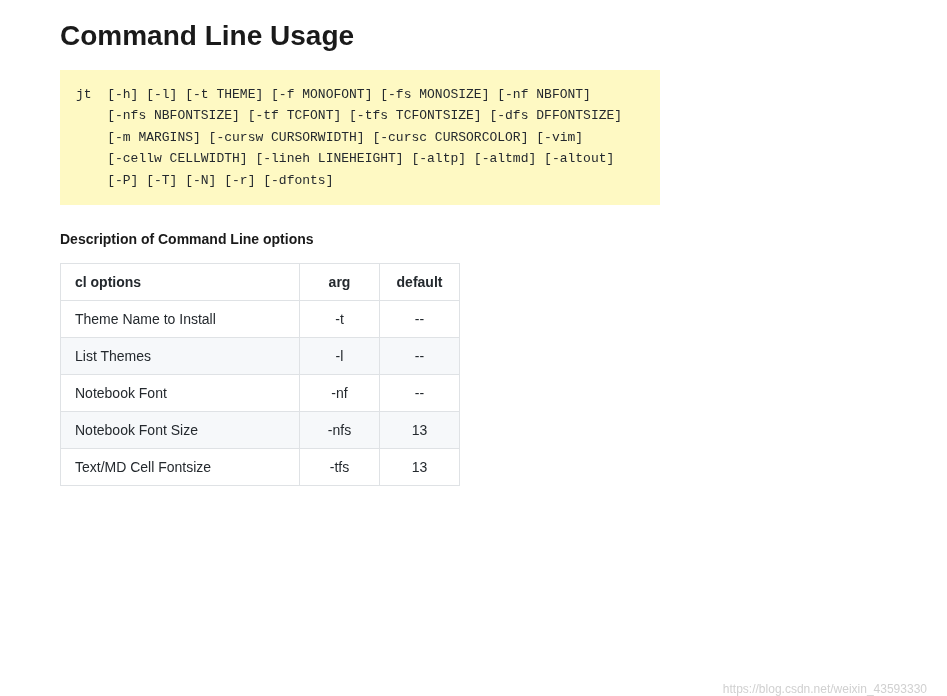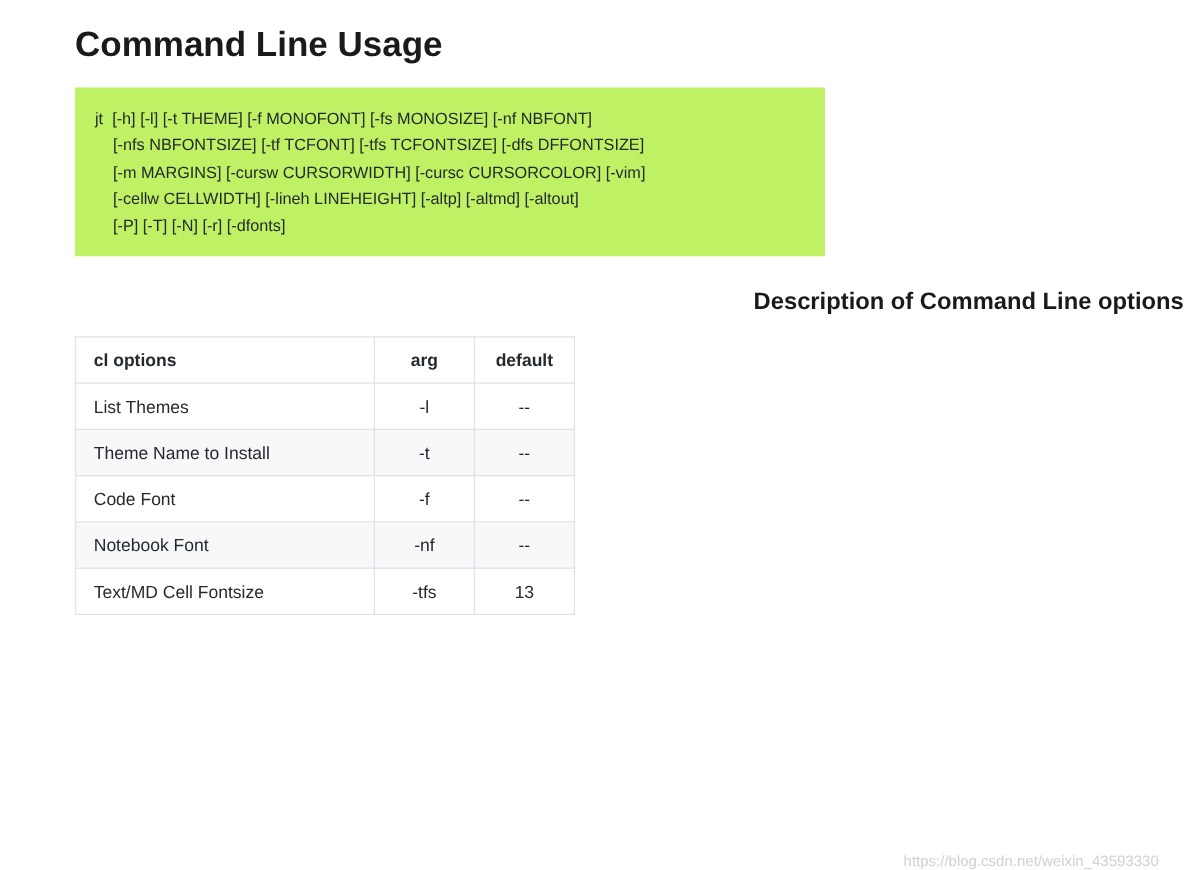--- a/index.html
+++ b/index.html
@@ -14,36 +14,35 @@
       padding: 20px 0 0 60px;
       width: 947px;
     }
     h2.main-heading {
       font-size: 28px;
       font-weight: 600;
       margin-bottom: 18px;
       color: #1a1a1a;
     }
     .code-block {
-      background: #bef264;
+      background: #fef9c3;
       padding: 14px 16px;
-      font-family: Liberation Sans, sans-serif;
+      font-family: Liberation Mono, monospace;
       font-size: 13px;
       line-height: 1.65;
       color: #24292e;
       white-space: pre;
       margin-bottom: 26px;
       width: 600px;
     }
     h3.sub-heading {
-      font-size: 19px;
+      font-size: 14px;
       font-weight: 600;
       margin-bottom: 16px;
       color: #1a1a1a;
-      text-align: right;
     }
     table.options-table {
       border-collapse: collapse;
       width: 400px;
       font-size: 14px;
     }
     table.options-table th,
     table.options-table td {
       border: 1px solid #dfe2e5;
       padding: 10px 14px;
@@ -92,38 +91,38 @@
 <table class="options-table">
   <thead>
     <tr>
       <th>cl options</th>
       <th class="col-arg">arg</th>
       <th class="col-default">default</th>
     </tr>
   </thead>
   <tbody>
     <tr>
-      <td>List Themes</td>
-      <td class="col-arg">-l</td>
-      <td class="col-default">--</td>
-    </tr>
-    <tr>
       <td>Theme Name to Install</td>
       <td class="col-arg">-t</td>
       <td class="col-default">--</td>
     </tr>
     <tr>
-      <td>Code Font</td>
-      <td class="col-arg">-f</td>
+      <td>List Themes</td>
+      <td class="col-arg">-l</td>
       <td class="col-default">--</td>
     </tr>
     <tr>
       <td>Notebook Font</td>
       <td class="col-arg">-nf</td>
       <td class="col-default">--</td>
+    </tr>
+    <tr>
+      <td>Notebook Font Size</td>
+      <td class="col-arg">-nfs</td>
+      <td class="col-default">13</td>
     </tr>
     <tr>
       <td>Text/MD Cell Fontsize</td>
       <td class="col-arg">-tfs</td>
       <td class="col-default">13</td>
     </tr>
   </tbody>
 </table>
 
 <div class="watermark">https://blog.csdn.net/weixin_43593330</div>

